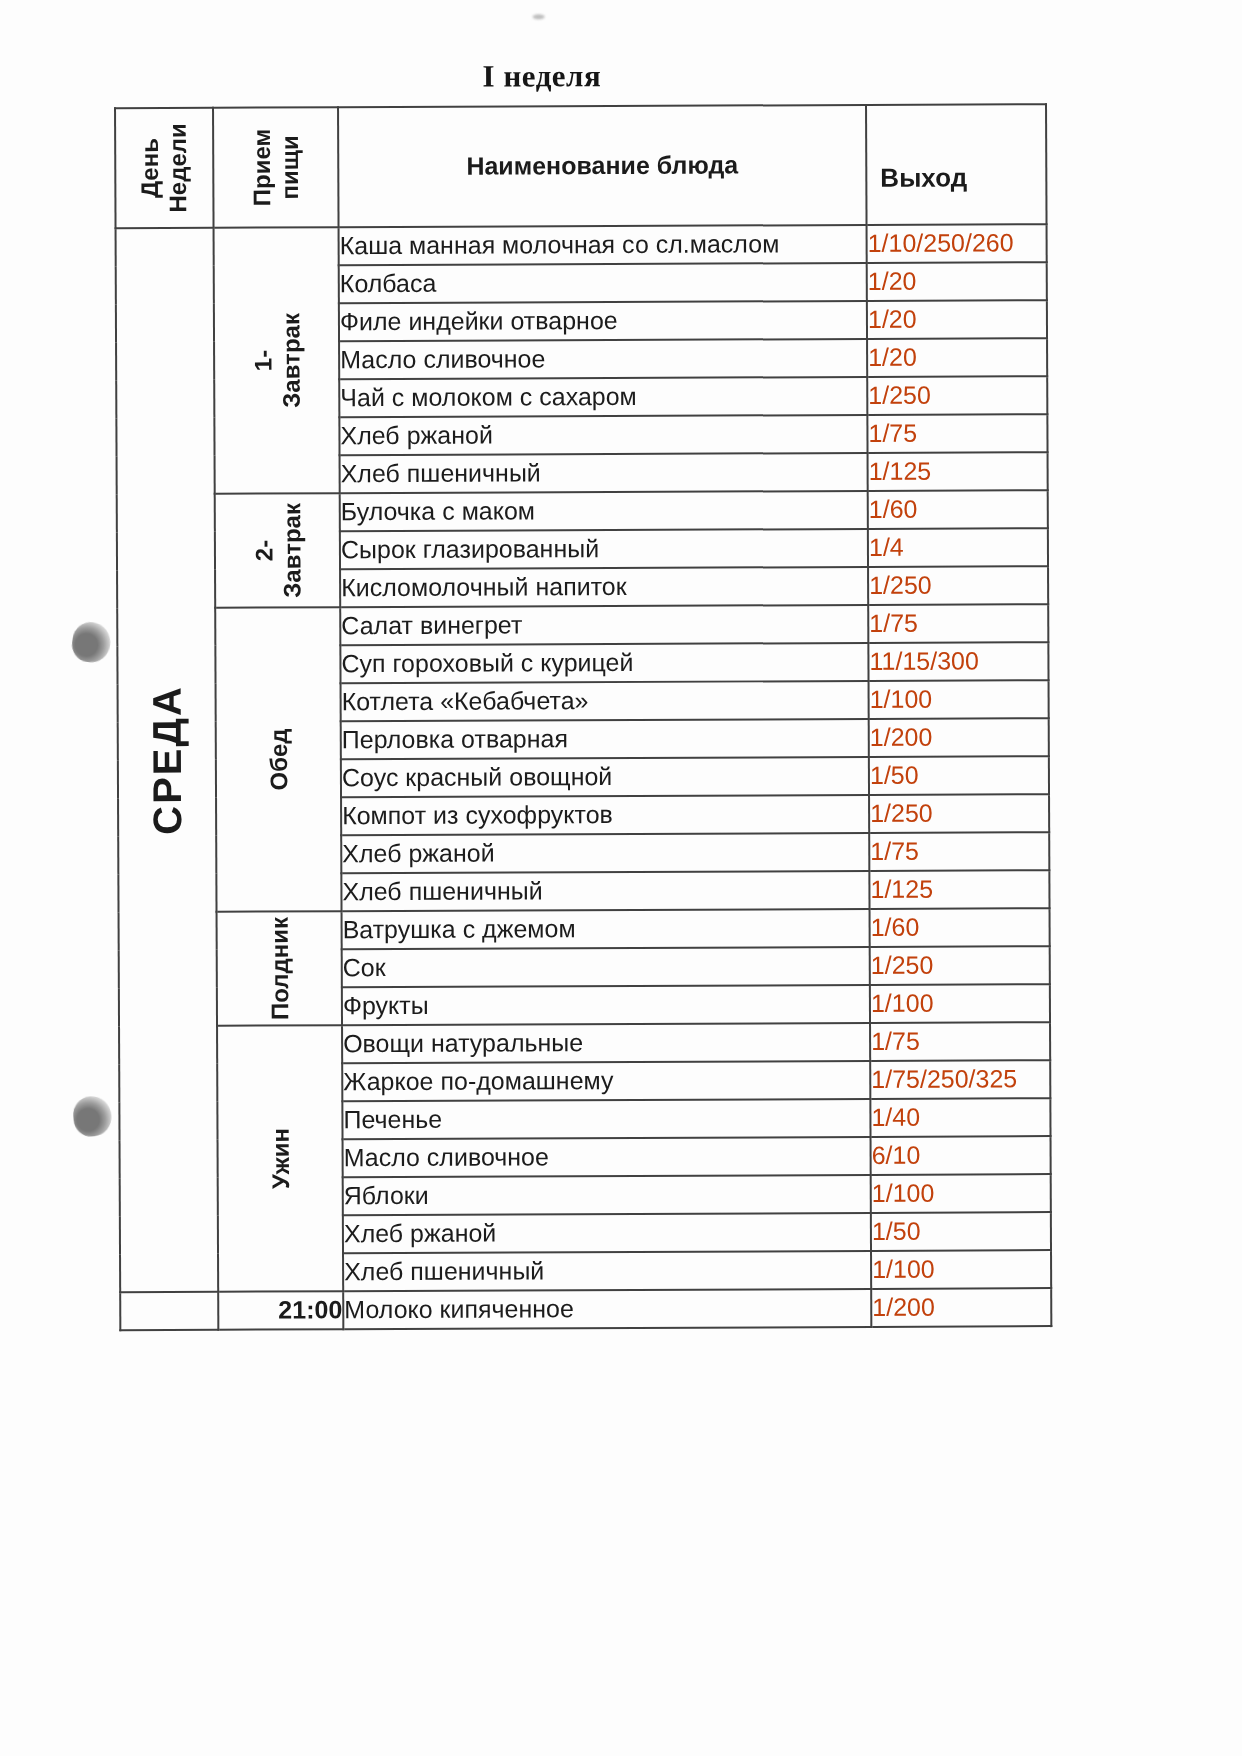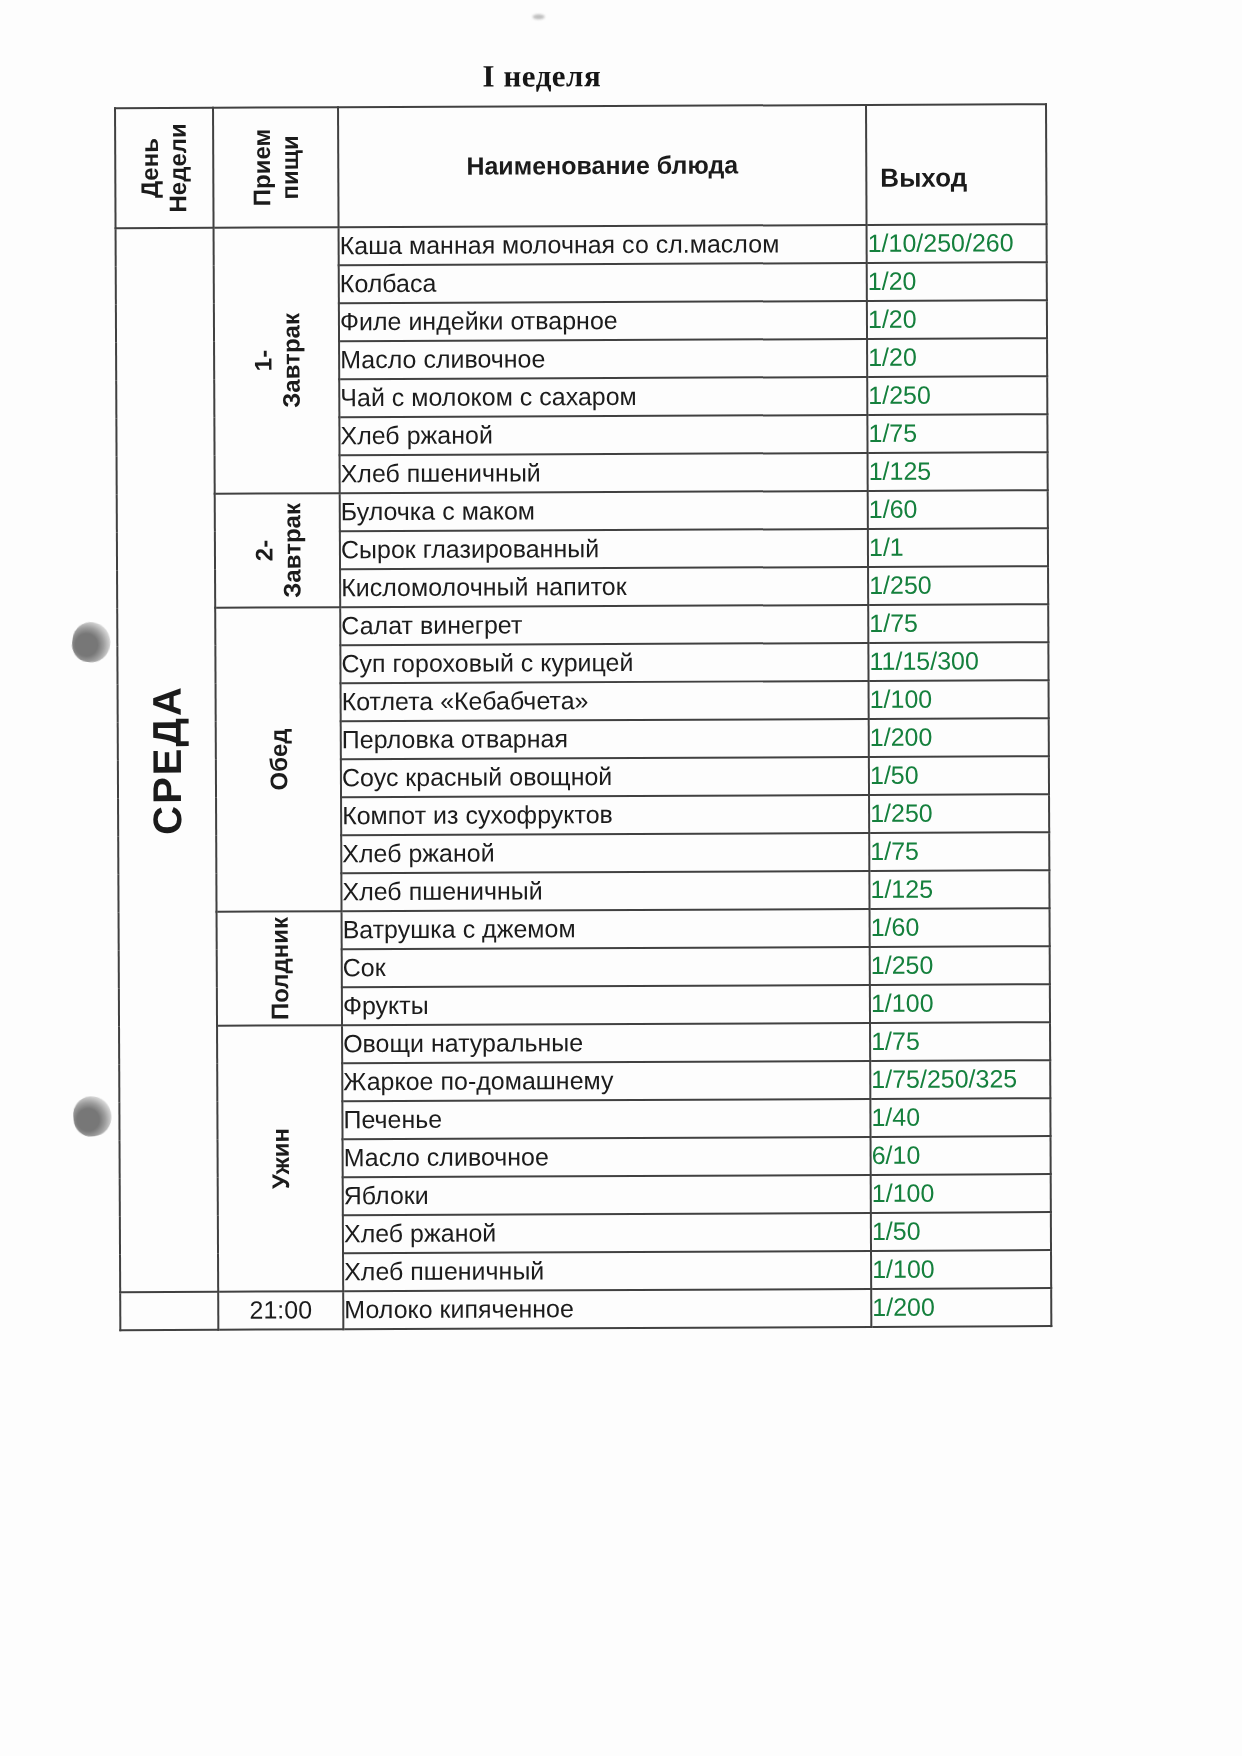--- a/index.html
+++ b/index.html
@@ -44,33 +44,33 @@
     vertical-align:middle;
     font-size:25px;
     line-height:1.1;
   }
   thead th{height:118px;border-bottom-width:3px;font-weight:bold;position:relative;}
   th.col-dish{text-align:center;font-size:26px;}
   th.col-output{vertical-align:top;text-align:left;}
   .hdr-out{padding:27px 0 0 13px;font-size:26px;font-weight:bold;}
   tbody tr{height:38px;}
   td.dish-cell{padding-left:14px;text-align:left;color:#1c1c1c;}
-  td.output-cell{padding-left:12px;text-align:left;color:#15803d;}
+  td.output-cell{padding-left:12px;text-align:left;color:#c2410c;}
   td.day-cell, td.meal-cell{position:relative;}
   td.day-cell-empty{background:transparent;}
   .rot{
     position:absolute;top:50%;left:50%;
     transform:translate(-50%,-50%) rotate(-90deg);
     white-space:pre-line;
     text-align:center;
   }
   .rot.hdr{font-size:24px;font-weight:bold;line-height:1.18;}
   .rot.meal-label{font-size:24px;font-weight:bold;line-height:1.15;}
   .rot.day-label{font-size:40px;font-weight:bold;letter-spacing:2px;}
-  .time-label{font-size:25px;font-weight:normal;text-align:center;}
+  .time-label{font-size:25px;font-weight:bold;text-align:right;}
   
   .punch{
     position:absolute;
     width:38px;height:40px;
     border-radius:52% 58% 55% 50%;
     background:
       radial-gradient(circle at 38% 58%, #777 0 34%, #9d9d9d 52%, #cfcfcf 70%, #f2f2f2 85%, rgba(255,255,255,0) 95%);
     filter:blur(.4px);
   }
   .punch.p1{left:73px;top:620px;transform:rotate(8deg);}
@@ -153,21 +153,21 @@
         <tr>
           <td class="meal-cell" rowspan="3">
             <div class="rot meal-label">2-
 Завтрак</div>
           </td>
           <td class="dish-cell">Булочка с маком</td>
           <td class="output-cell">1/60</td>
         </tr>
         <tr>
           <td class="dish-cell">Сырок глазированный</td>
-          <td class="output-cell">1/1</td>
+          <td class="output-cell">1/4</td>
         </tr>
         <tr>
           <td class="dish-cell">Кисломолочный напиток</td>
           <td class="output-cell">1/250</td>
         </tr>
         <tr>
           <td class="meal-cell" rowspan="8">
             <div class="rot meal-label">Обед</div>
           </td>
           <td class="dish-cell">Салат винегрет</td>

